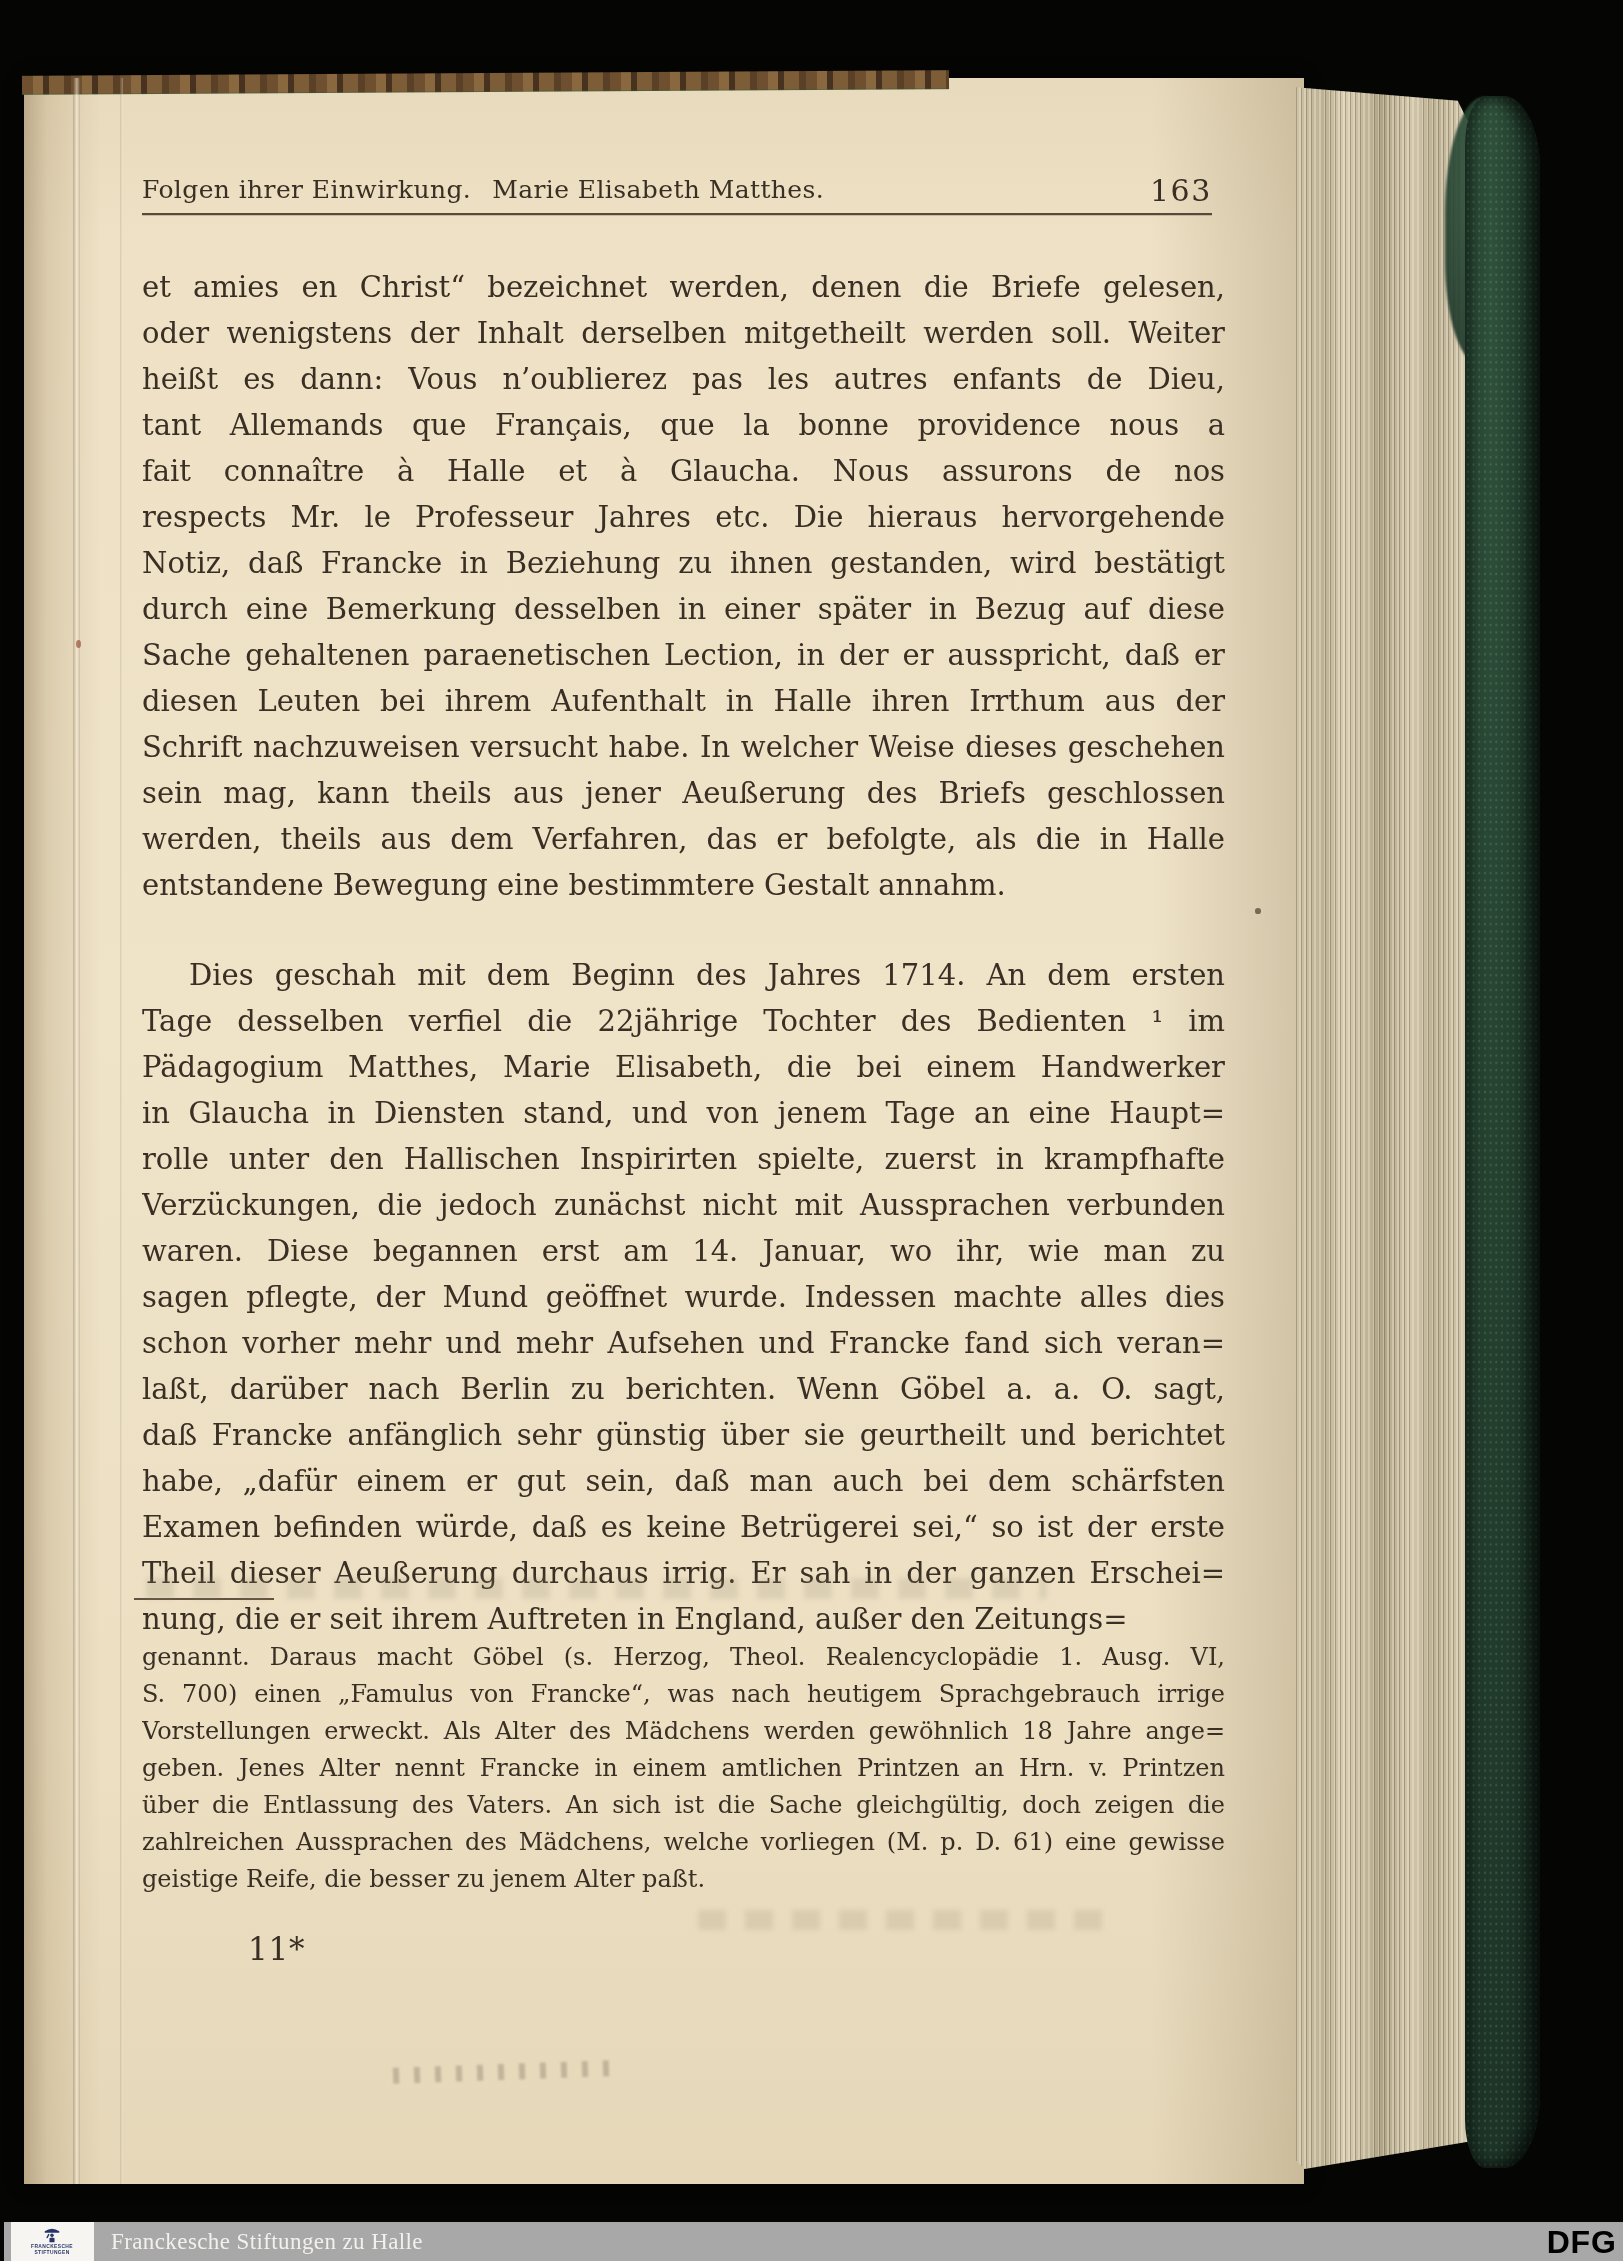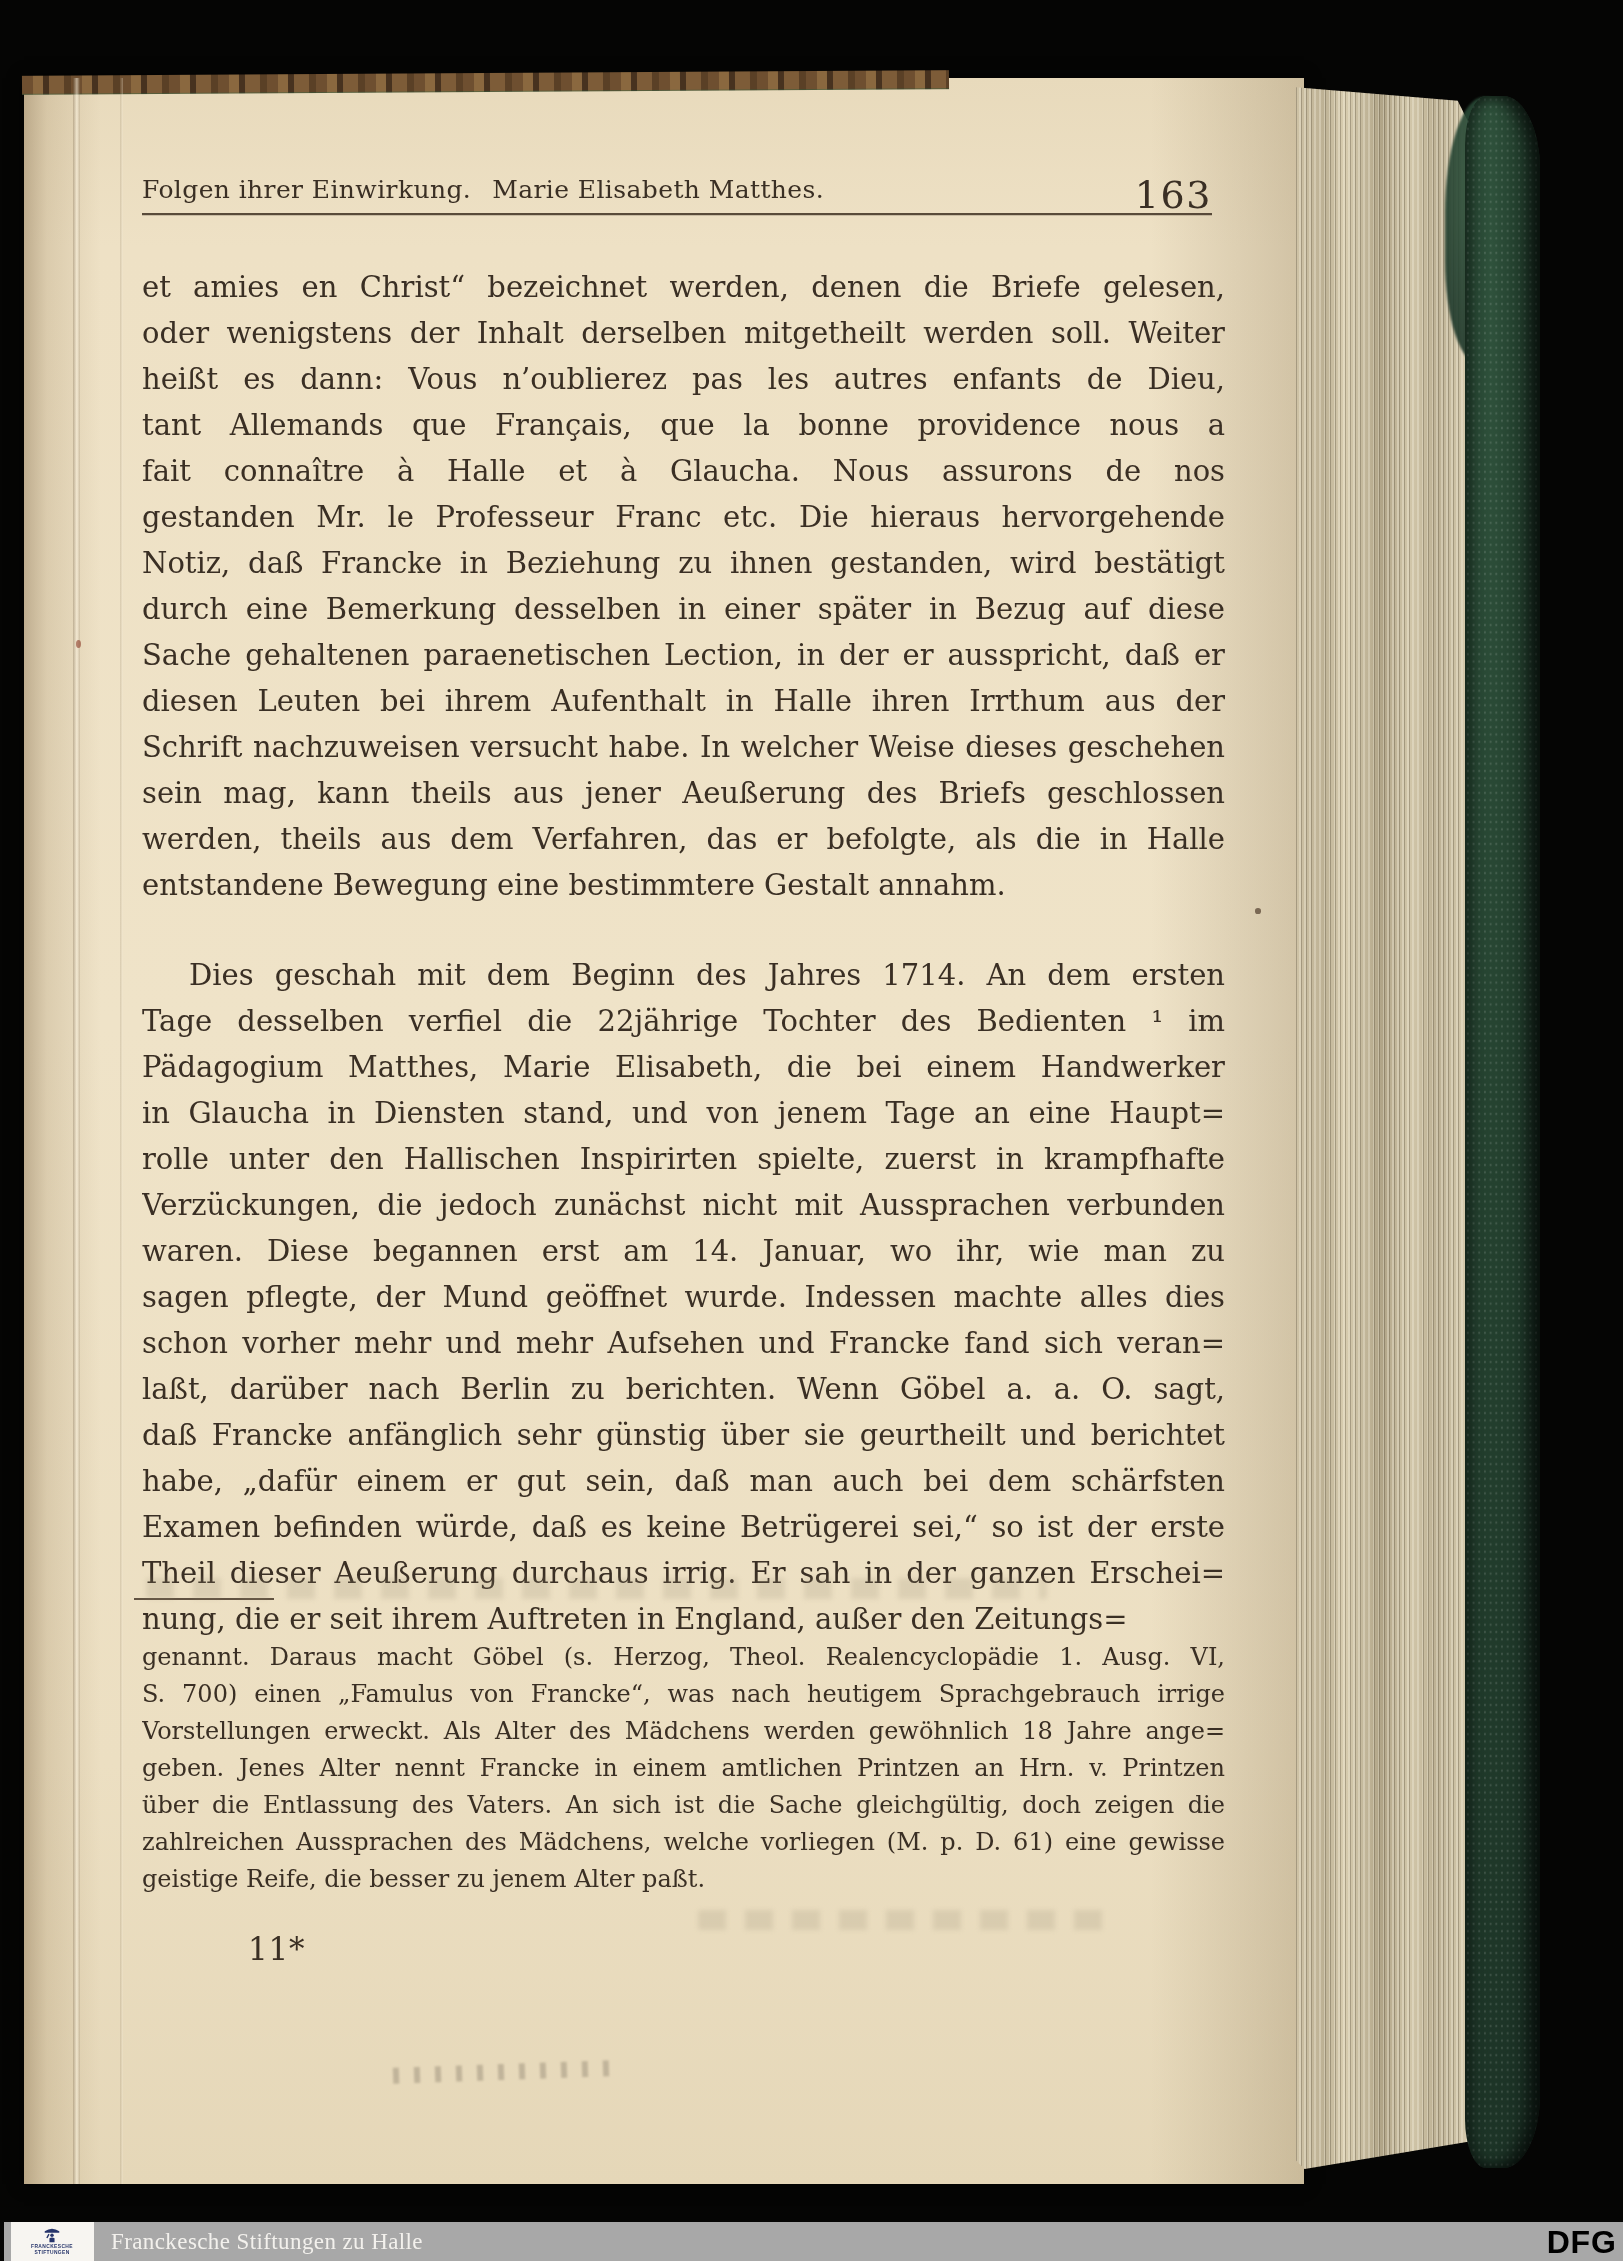--- a/index.html
+++ b/index.html
@@ -35,21 +35,21 @@
         box-shadow:inset -11.4px 0 16px rgba(0,0,0,.65), inset 6.5px 0 11.4px rgba(0,0,0,.35);}
   .cover-bulge{position:absolute;left:1445px;top:97px;width:89px;height:268px;
         border-radius:50% 60% 55% 45%;
         background:radial-gradient(ellipse at 40% 30%, #31573f, #1c3428 75%);
         filter:blur(0.8px);opacity:.9;}
   
   .text-col{position:absolute;left:118px;top:0;width:1083px;color:#3a2f24;}
   .header-row{position:absolute;left:0;top:97px;width:100%;height:37px;}
   .running-title{display:block;text-align:left;font-size:25px;letter-spacing:0.4px;}
   .running-title .gap{display:inline-block;width:21px;}
-  .page-num{position:absolute;right:13px;top:-1.6px;font-size:38px;letter-spacing:1.6px;}
+  .page-num{position:absolute;right:13px;top:-1.6px;font-size:30px;letter-spacing:1.6px;}
   .head-rule{position:absolute;left:0;top:135px;width:1070px;height:1.6px;background:rgba(62,48,34,.85);
         box-shadow:0 0.8px 0 rgba(62,48,34,.25);}
   .body-lines{position:absolute;left:0;top:186px;width:100%;}
   .bline{height:46px;line-height:46px;font-size:29px;overflow:hidden;white-space:nowrap;
         text-align:justify;text-align-last:justify;text-justify:inter-word;}
   .bline.endp{text-align-last:left;}
   .bline.indent{text-indent:47px;margin-top:44px;}
   .foot-rule{position:absolute;left:-8px;top:1520px;width:140px;height:1.6px;background:rgba(62,48,34,.8);}
   .foot-lines{position:absolute;left:0;top:1561px;width:100%;}
   .fline{height:37px;line-height:37px;font-size:24px;overflow:hidden;white-space:nowrap;
@@ -97,21 +97,21 @@
         <span class="page-num">163</span>
       </div>
       <div class="head-rule"></div>
 
       <div class="body-lines" id="body-lines">
           <div class="bline">et amies en Christ“ bezeichnet werden, denen die Briefe gelesen,</div>
           <div class="bline">oder wenigstens der Inhalt derselben mitgetheilt werden soll. Weiter</div>
           <div class="bline">heißt es dann: Vous n’oublierez pas les autres enfants de Dieu,</div>
           <div class="bline">tant Allemands que Français, que la bonne providence nous a</div>
           <div class="bline">fait connaître à Halle et à Glaucha. Nous assurons de nos</div>
-          <div class="bline">gestanden Mr. le Professeur Franc etc. Die hieraus hervorgehende</div>
+          <div class="bline">respects Mr. le Professeur Jahres etc. Die hieraus hervorgehende</div>
           <div class="bline">Notiz, daß Francke in Beziehung zu ihnen gestanden, wird bestätigt</div>
           <div class="bline">durch eine Bemerkung desselben in einer später in Bezug auf diese</div>
           <div class="bline">Sache gehaltenen paraenetischen Lection, in der er ausspricht, daß er</div>
           <div class="bline">diesen Leuten bei ihrem Aufenthalt in Halle ihren Irrthum aus der</div>
           <div class="bline">Schrift nachzuweisen versucht habe. In welcher Weise dieses geschehen</div>
           <div class="bline">sein mag, kann theils aus jener Aeußerung des Briefs geschlossen</div>
           <div class="bline">werden, theils aus dem Verfahren, das er befolgte, als die in Halle</div>
           <div class="bline endp">entstandene Bewegung eine bestimmtere Gestalt annahm.</div>
           <div class="bline indent">Dies geschah mit dem Beginn des Jahres 1714. An dem ersten</div>
           <div class="bline">Tage desselben verfiel die 22jährige Tochter des Bedienten ¹ im</div>

